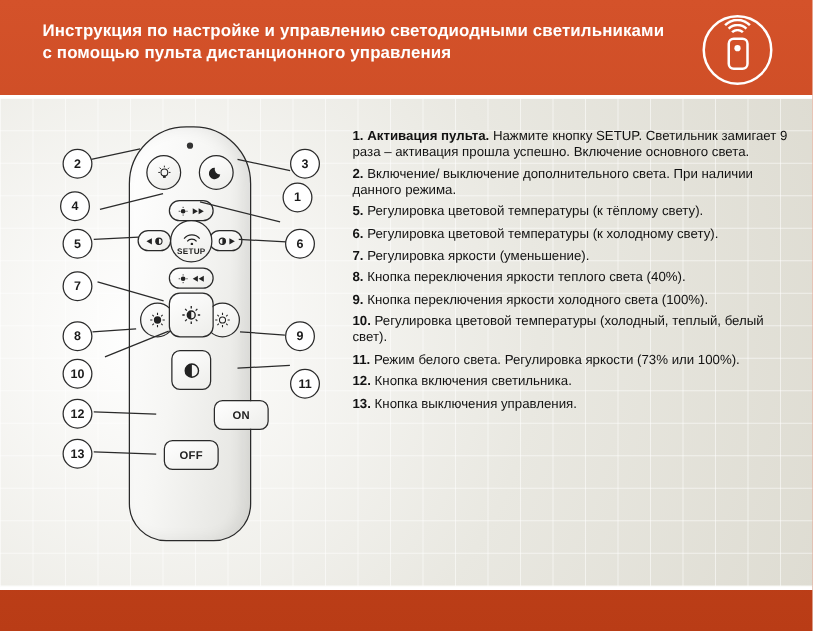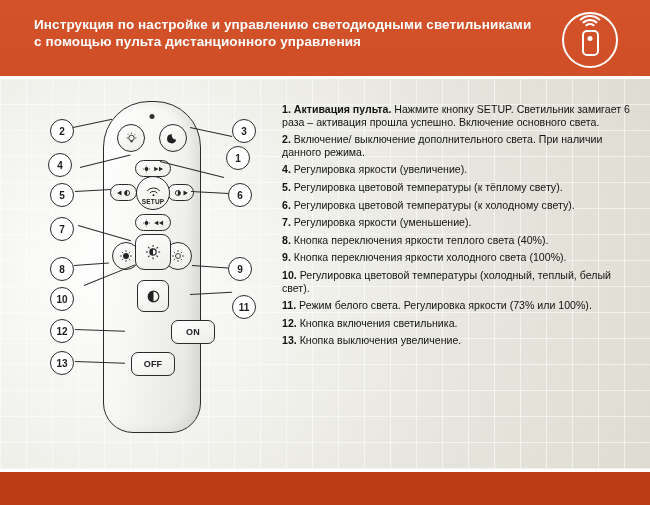--- a/index.html
+++ b/index.html
@@ -299,31 +299,27 @@
       <div class="callout" style="left:228px;top:178px;">9</div>
       <div class="callout" style="left:50px;top:208px;">10</div>
       <div class="callout" style="left:232px;top:206px;margin-top:10px;">11</div>
       <div class="callout" style="left:50px;top:240px;">12</div>
       <div class="callout" style="left:50px;top:272px;">13</div>
     </div>
 
     <div class="instructions">
       <p>
         <b>1.</b>
-        <b>Активация пульта.</b><span> Нажмите кнопку SETUP. Светильник замигает 6 раза – активация прошла успешно. Включение основного света.</span>
+        <b>Активация пульта.</b><span> Нажмите кнопку SETUP. Светильник замигает 9 раза – активация прошла успешно. Включение основного света.</span>
       </p>
       <p>
         <b>2.</b>
         <span>Включение/ выключение дополнительного света. При наличии данного режима.</span>
       </p>
       <p>
-        <b>4.</b>
-        <span>Регулировка яркости (увеличение).</span>
-      </p>
-      <p>
         <b>5.</b>
         <span>Регулировка цветовой температуры (к тёплому свету).</span>
       </p>
       <p>
         <b>6.</b>
         <span>Регулировка цветовой температуры (к холодному свету).</span>
       </p>
       <p>
         <b>7.</b>
         <span>Регулировка яркости (уменьшение).</span>
@@ -343,18 +339,18 @@
       <p>
         <b>11.</b>
         <span>Режим белого света. Регулировка яркости (73% или 100%).</span>
       </p>
       <p>
         <b>12.</b>
         <span>Кнопка включения светильника.</span>
       </p>
       <p>
         <b>13.</b>
-        <span>Кнопка выключения увеличение.</span>
+        <span>Кнопка выключения управления.</span>
       </p>
     </div>
   </div>
 
 </div>
 
 </body></html>

